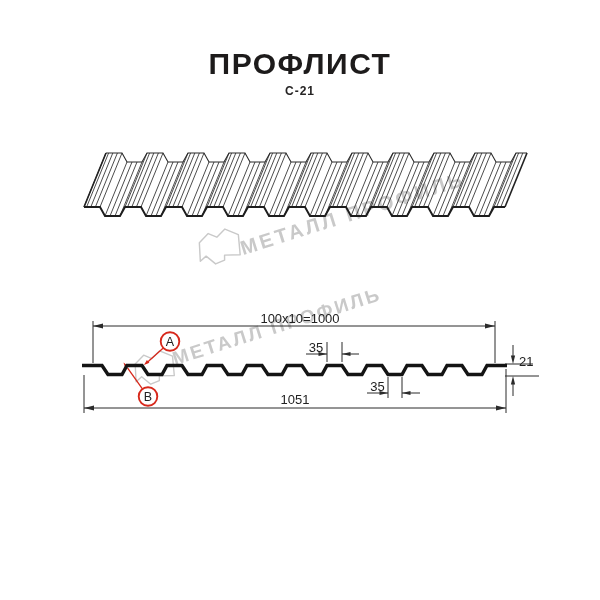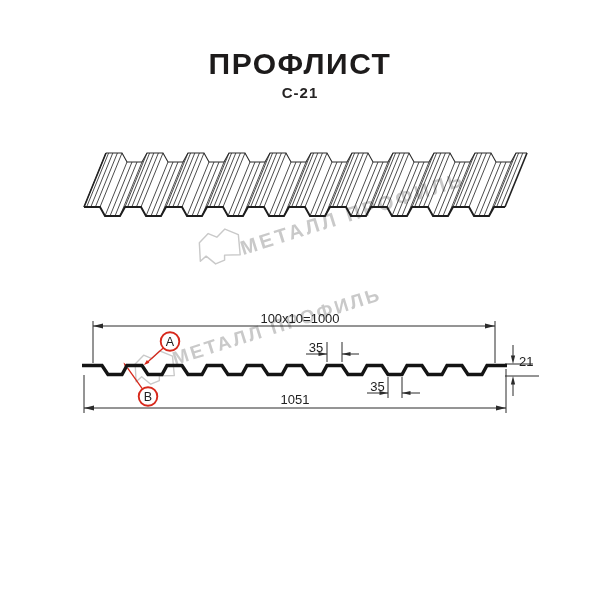--- a/index.html
+++ b/index.html
@@ -1,21 +1,21 @@
 <!DOCTYPE html>
 <html><head>
 <meta charset="utf-8">
 <style>
   html,body{margin:0;padding:0;background:#fff;}
   .page{position:relative;width:600px;height:600px;background:#ffffff;overflow:hidden;
         font-family:"Liberation Sans",sans-serif;}
   .title{position:absolute;top:47px;left:0;right:0;text-align:center;
          font-size:30px;font-weight:700;letter-spacing:1.5px;color:#1d1b1b;}
   .model{position:absolute;top:84px;left:0;right:0;text-align:center;
-         font-size:15px;font-weight:700;letter-spacing:1px;color:#262424;}
+         font-size:12px;font-weight:700;letter-spacing:1px;color:#262424;}
   .footer{position:absolute;top:527px;left:0;right:0;text-align:center;
           font-size:15px;font-weight:700;letter-spacing:0.6px;color:#3c3a3a;}
   .wm-logo{position:absolute;}
   .wm-text{position:absolute;color:#c9c9c9;font-weight:700;white-space:nowrap;}
   .wm-text.upper{left:244px;top:238px;font-size:20px;letter-spacing:3px;
         transform:rotate(-17.5deg);transform-origin:0 100%;height:20px;line-height:20px;}
   .wm-text.lower{left:176px;top:349px;font-size:19px;letter-spacing:2.5px;
         transform:rotate(-17.5deg);transform-origin:0 100%;height:19px;line-height:19px;}
   .logo-upper{left:195px;top:229px;transform:rotate(-12deg);}
   .logo-lower{left:131px;top:351px;transform:rotate(-12deg);}

